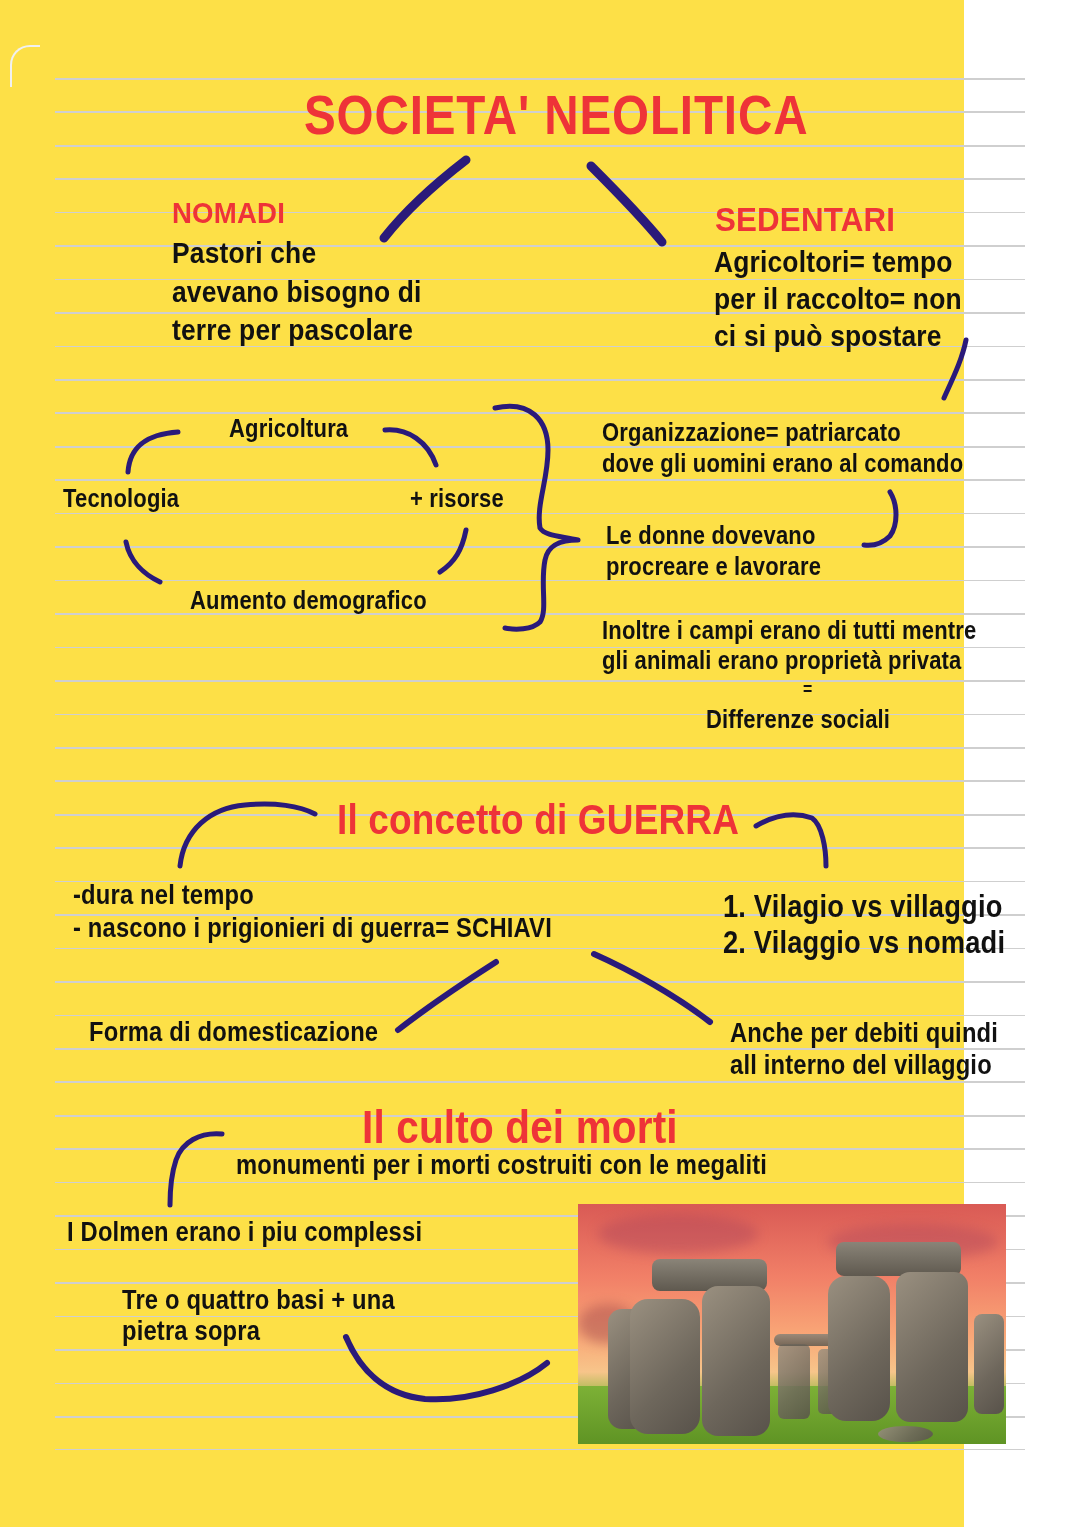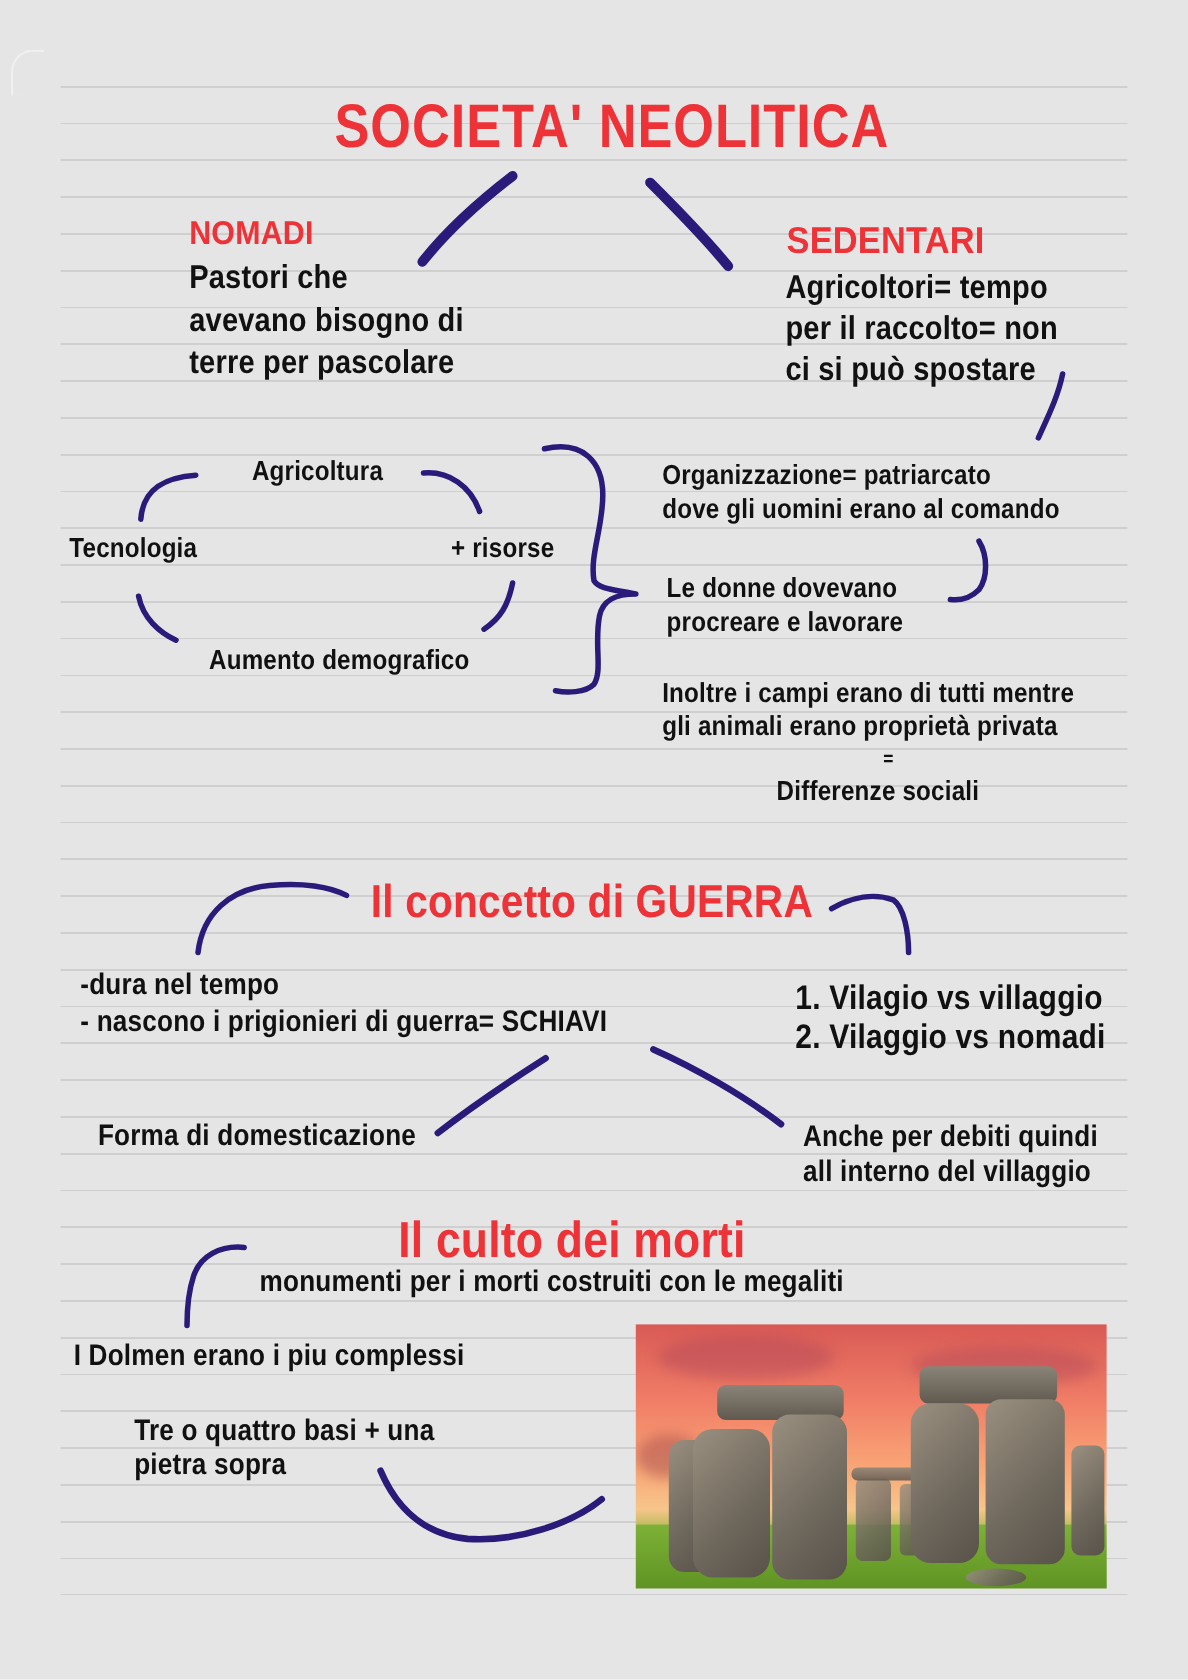--- a/index.html
+++ b/index.html
@@ -1,19 +1,19 @@
 <!DOCTYPE html>
 <html><head>
   <meta charset="utf-8">
   <style>
     html, body { margin: 0; padding: 0; background: #ffffff; }
     body { width: 1080px; height: 1527px; position: relative; overflow: hidden; }
     .page {
-      position: absolute; left: 0; top: 0; width: 1080px; height: 1527px;
-      background: #e5e5e5;
+      position: absolute; left: 0; top: 0; width: 964px; height: 1527px;
+      background: #fde047;
     }
     .rules {
       position: absolute; left: 55px; top: 78px; width: 970px; height: 1372px;
       background-image: repeating-linear-gradient(to bottom, #cfcfcf 0px, #cfcfcf 1.6px, transparent 1.6px, transparent 33.45px);
     }
     .corner-mark {
       position: absolute; left: 10px; top: 45px; width: 28px; height: 40px;
       border-top: 2px solid #f0f0f0; border-left: 2px solid #f0f0f0; border-radius: 20px 0 0 0;
     }
     .strokes { position: absolute; left: 0; top: 0; width: 1080px; height: 1527px; pointer-events: none; }

